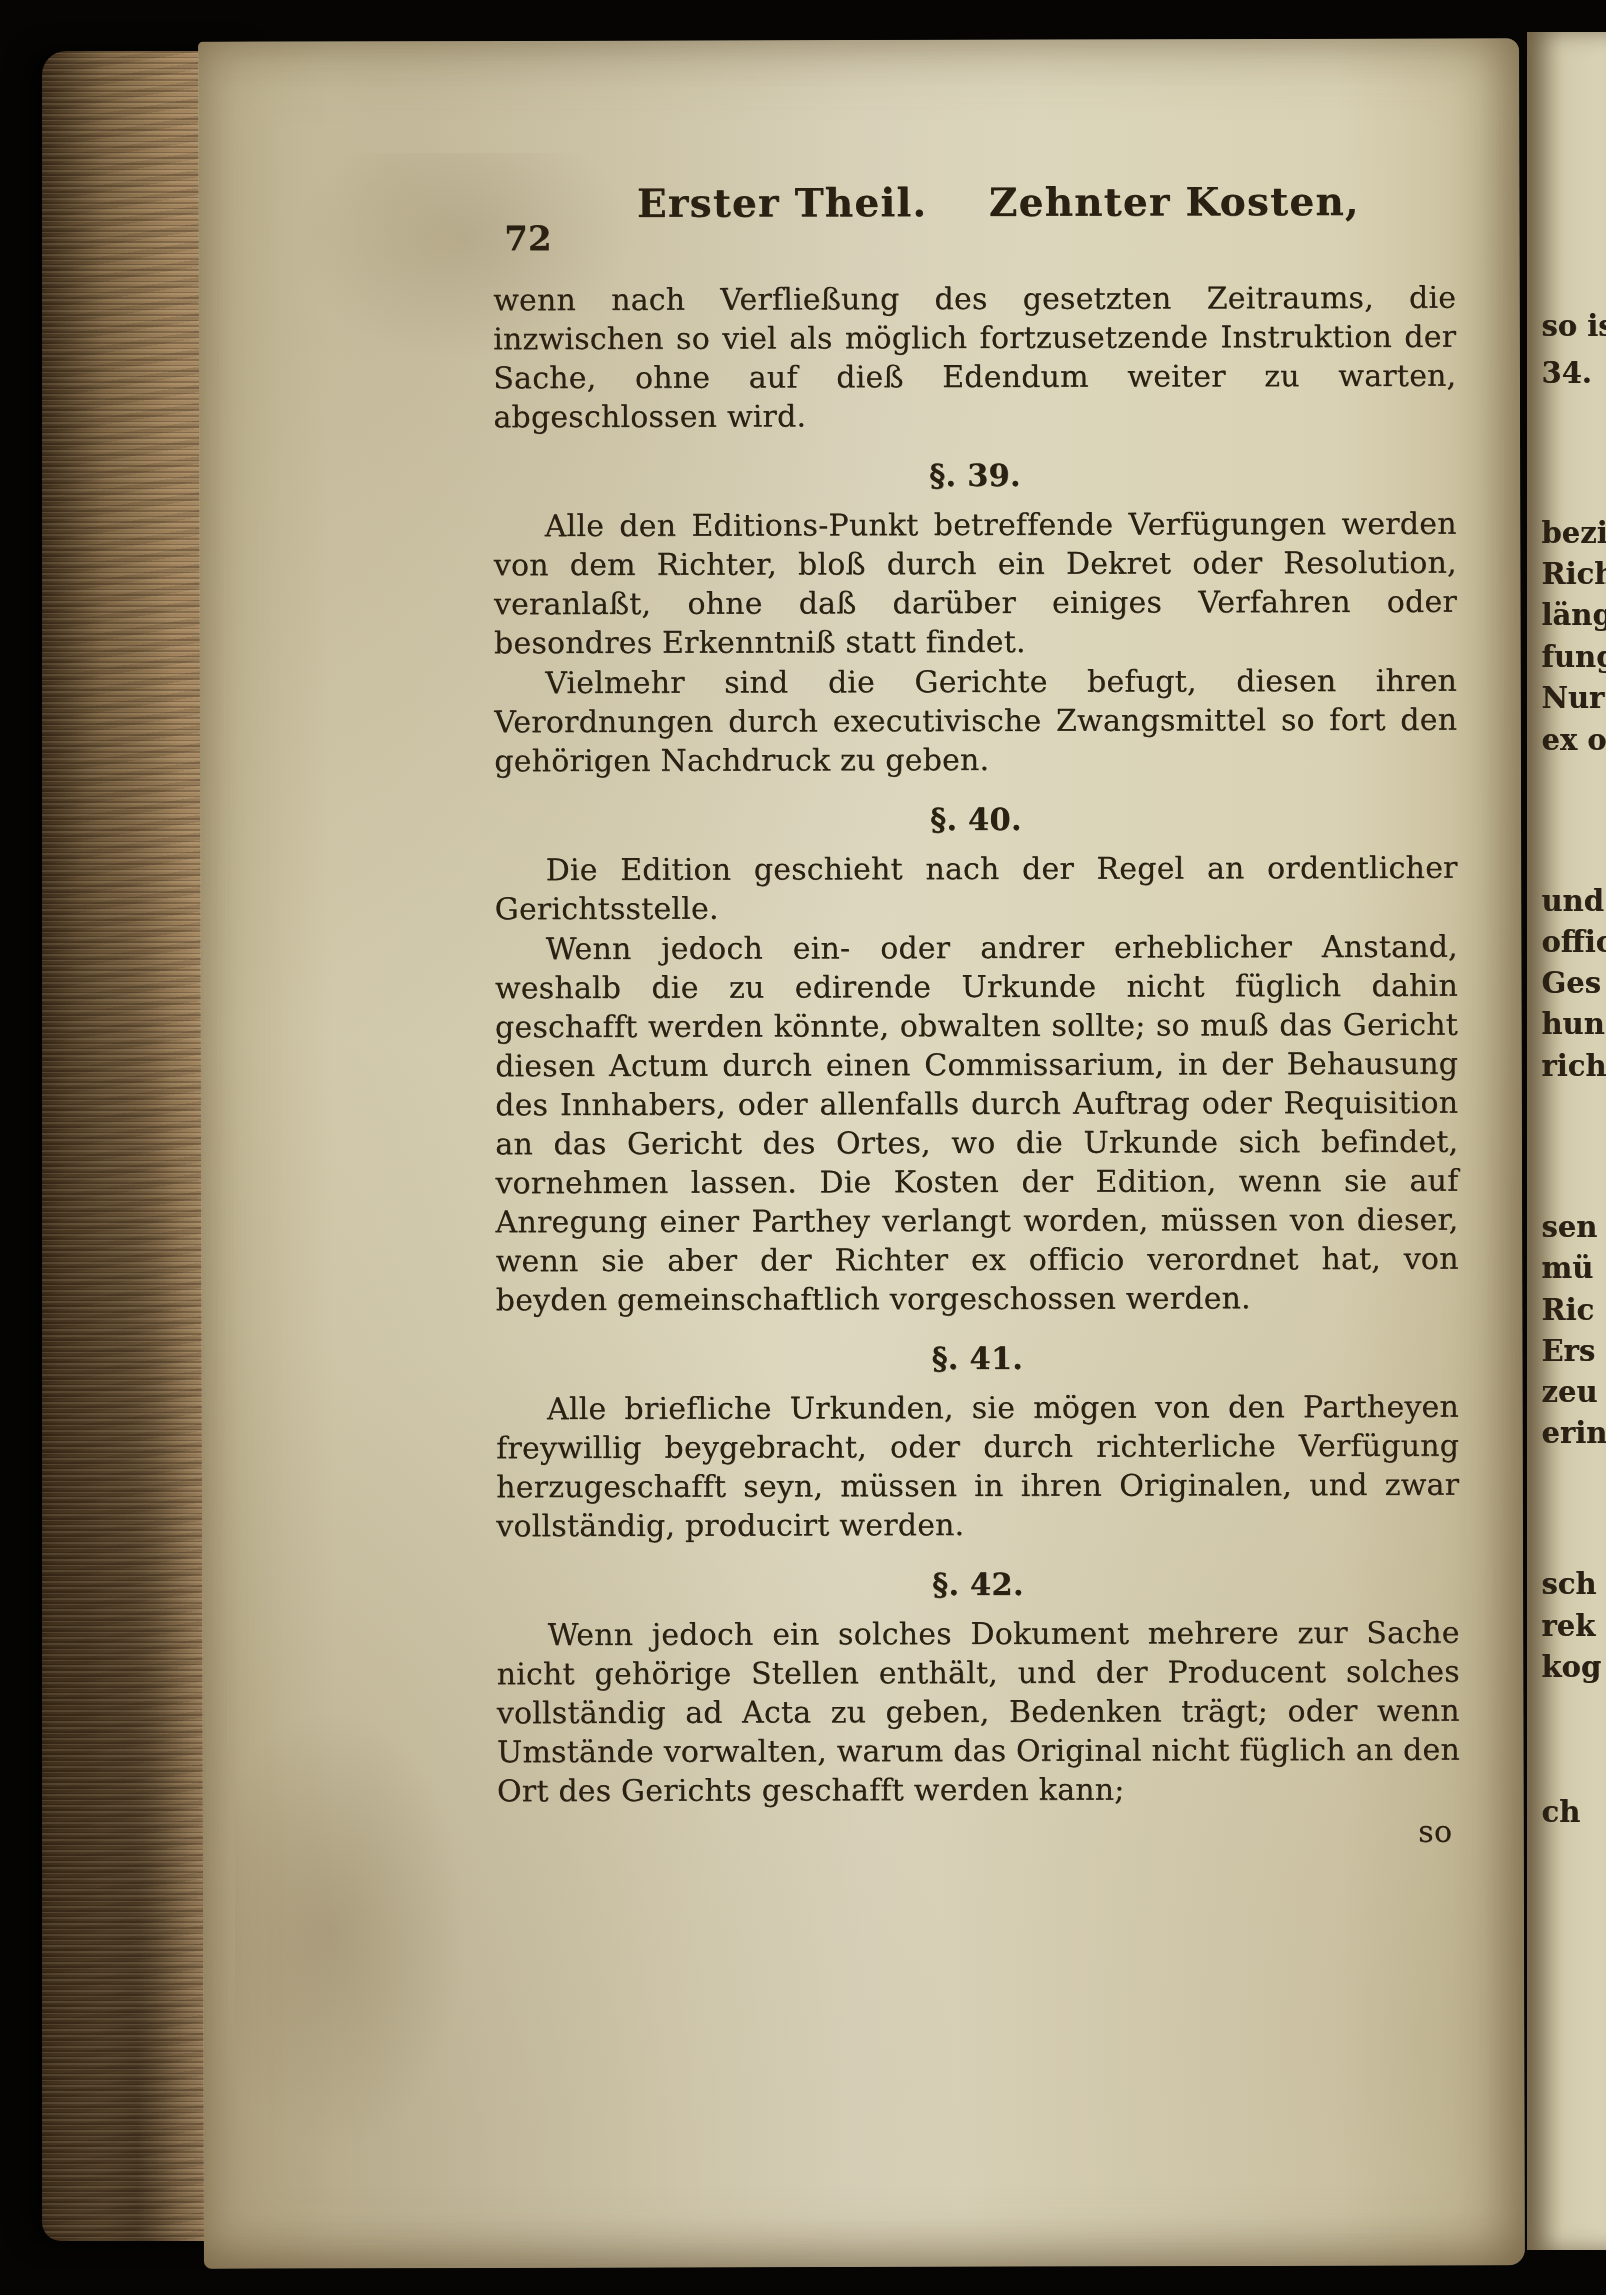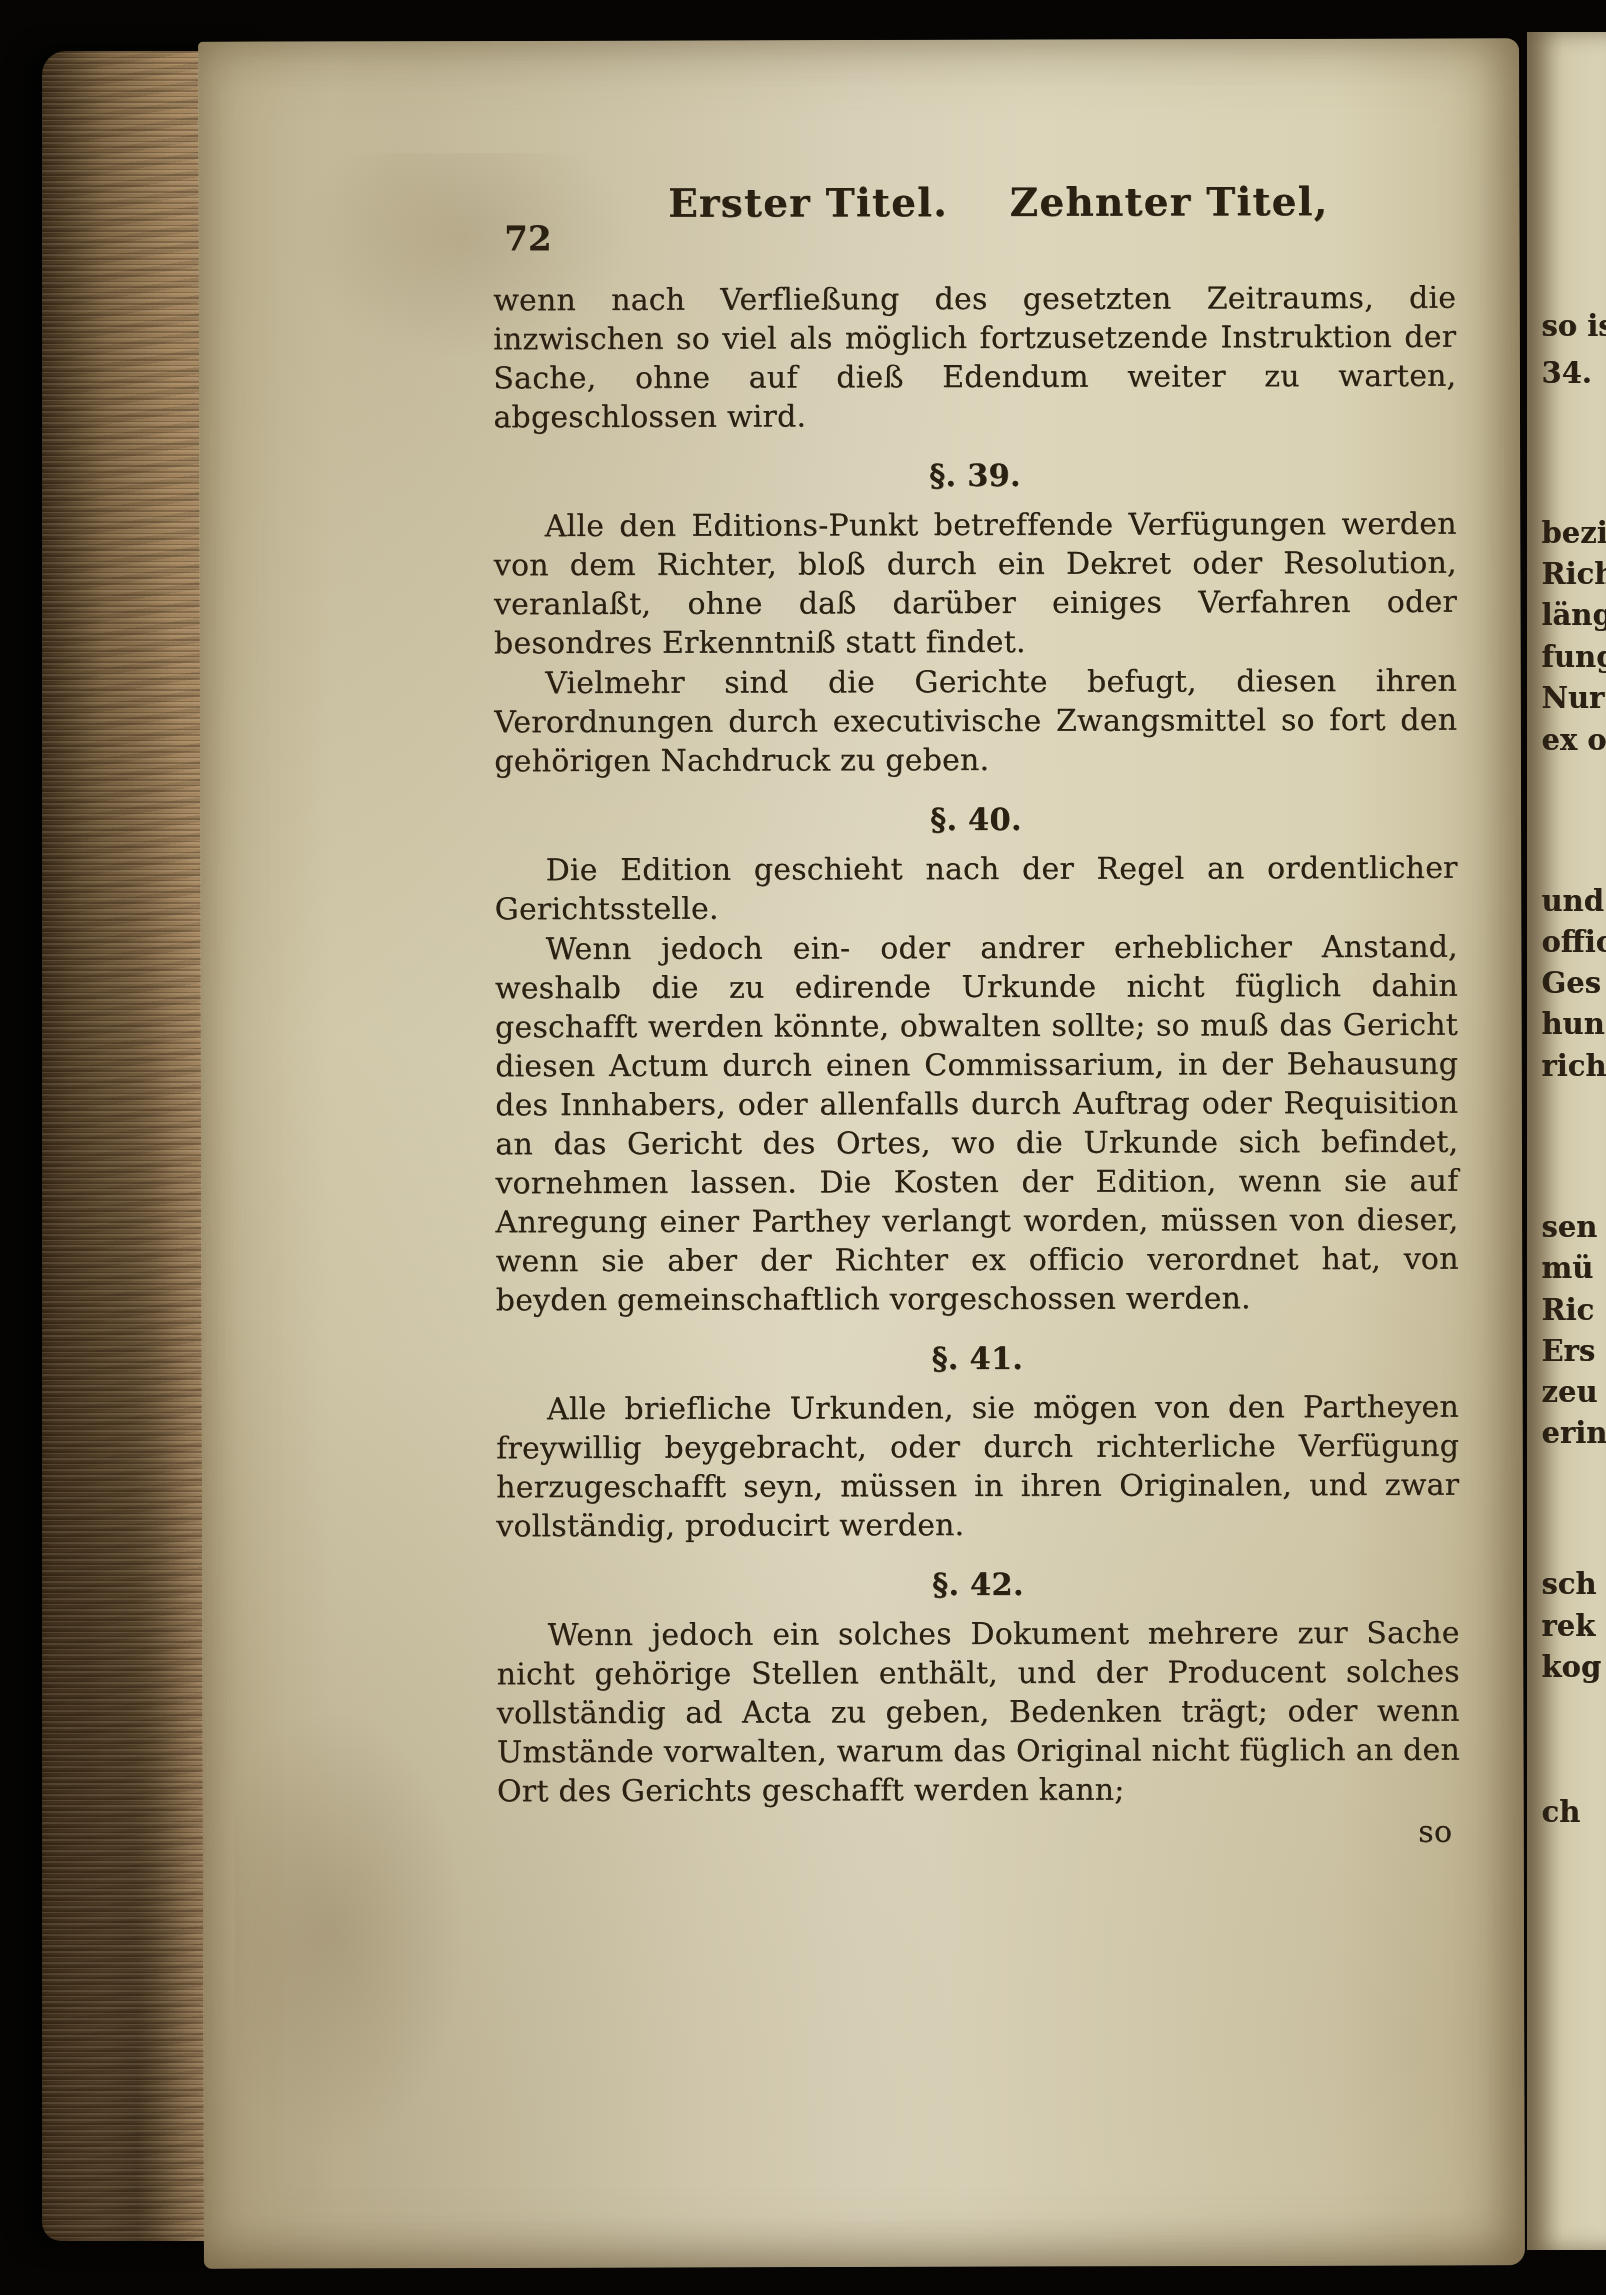--- a/index.html
+++ b/index.html
@@ -120,22 +120,22 @@
 
   <div class="page">
     <div class="stain stain1"></div>
     <div class="stain stain2"></div>
   </div>
 
   <div class="text-col">
     <div class="header">
       <span class="pagenum">72</span>
       <span class="running-title">
-        <span>Erster Titel.</span>
-        <span class="rt2">Zehnter Titel,</span>
+        <span>Erster Theil.</span>
+        <span class="rt2">Zehnter Kosten,</span>
       </span>
     </div>
     <div id="blocks">
         <p class="para">wenn nach Verfließung des gesetzten Zeitraums, die inzwischen so viel als möglich fortzusetzende Instruktion der Sache, ohne auf dieß Edendum weiter zu warten, abgeschlossen wird.</p>
         <div class="section-head">§. 39.</div>
         <p class="para indent">Alle den Editions-Punkt betreffende Verfügungen werden von dem Richter, bloß durch ein Dekret oder Resolution, veranlaßt, ohne daß darüber einiges Verfahren oder besondres Erkenntniß statt findet.</p>
         <p class="para indent">Vielmehr sind die Gerichte befugt, diesen ihren Verordnungen durch executivische Zwangsmittel so fort den gehörigen Nachdruck zu geben.</p>
         <div class="section-head">§. 40.</div>
         <p class="para indent">Die Edition geschieht nach der Regel an ordentlicher Gerichtsstelle.</p>
         <p class="para indent">Wenn jedoch ein- oder andrer erheblicher Anstand, weshalb die zu edirende Urkunde nicht füglich dahin geschafft werden könnte, obwalten sollte; so muß das Gericht diesen Actum durch einen Commissarium, in der Behausung des Innhabers, oder allenfalls durch Auftrag oder Requisition an das Gericht des Ortes, wo die Urkunde sich befindet, vornehmen lassen.   Die Kosten der Edition, wenn sie auf Anregung einer Parthey verlangt worden, müssen von dieser, wenn sie aber der Richter ex officio verordnet hat, von beyden gemeinschaftlich vorgeschossen werden.</p>

